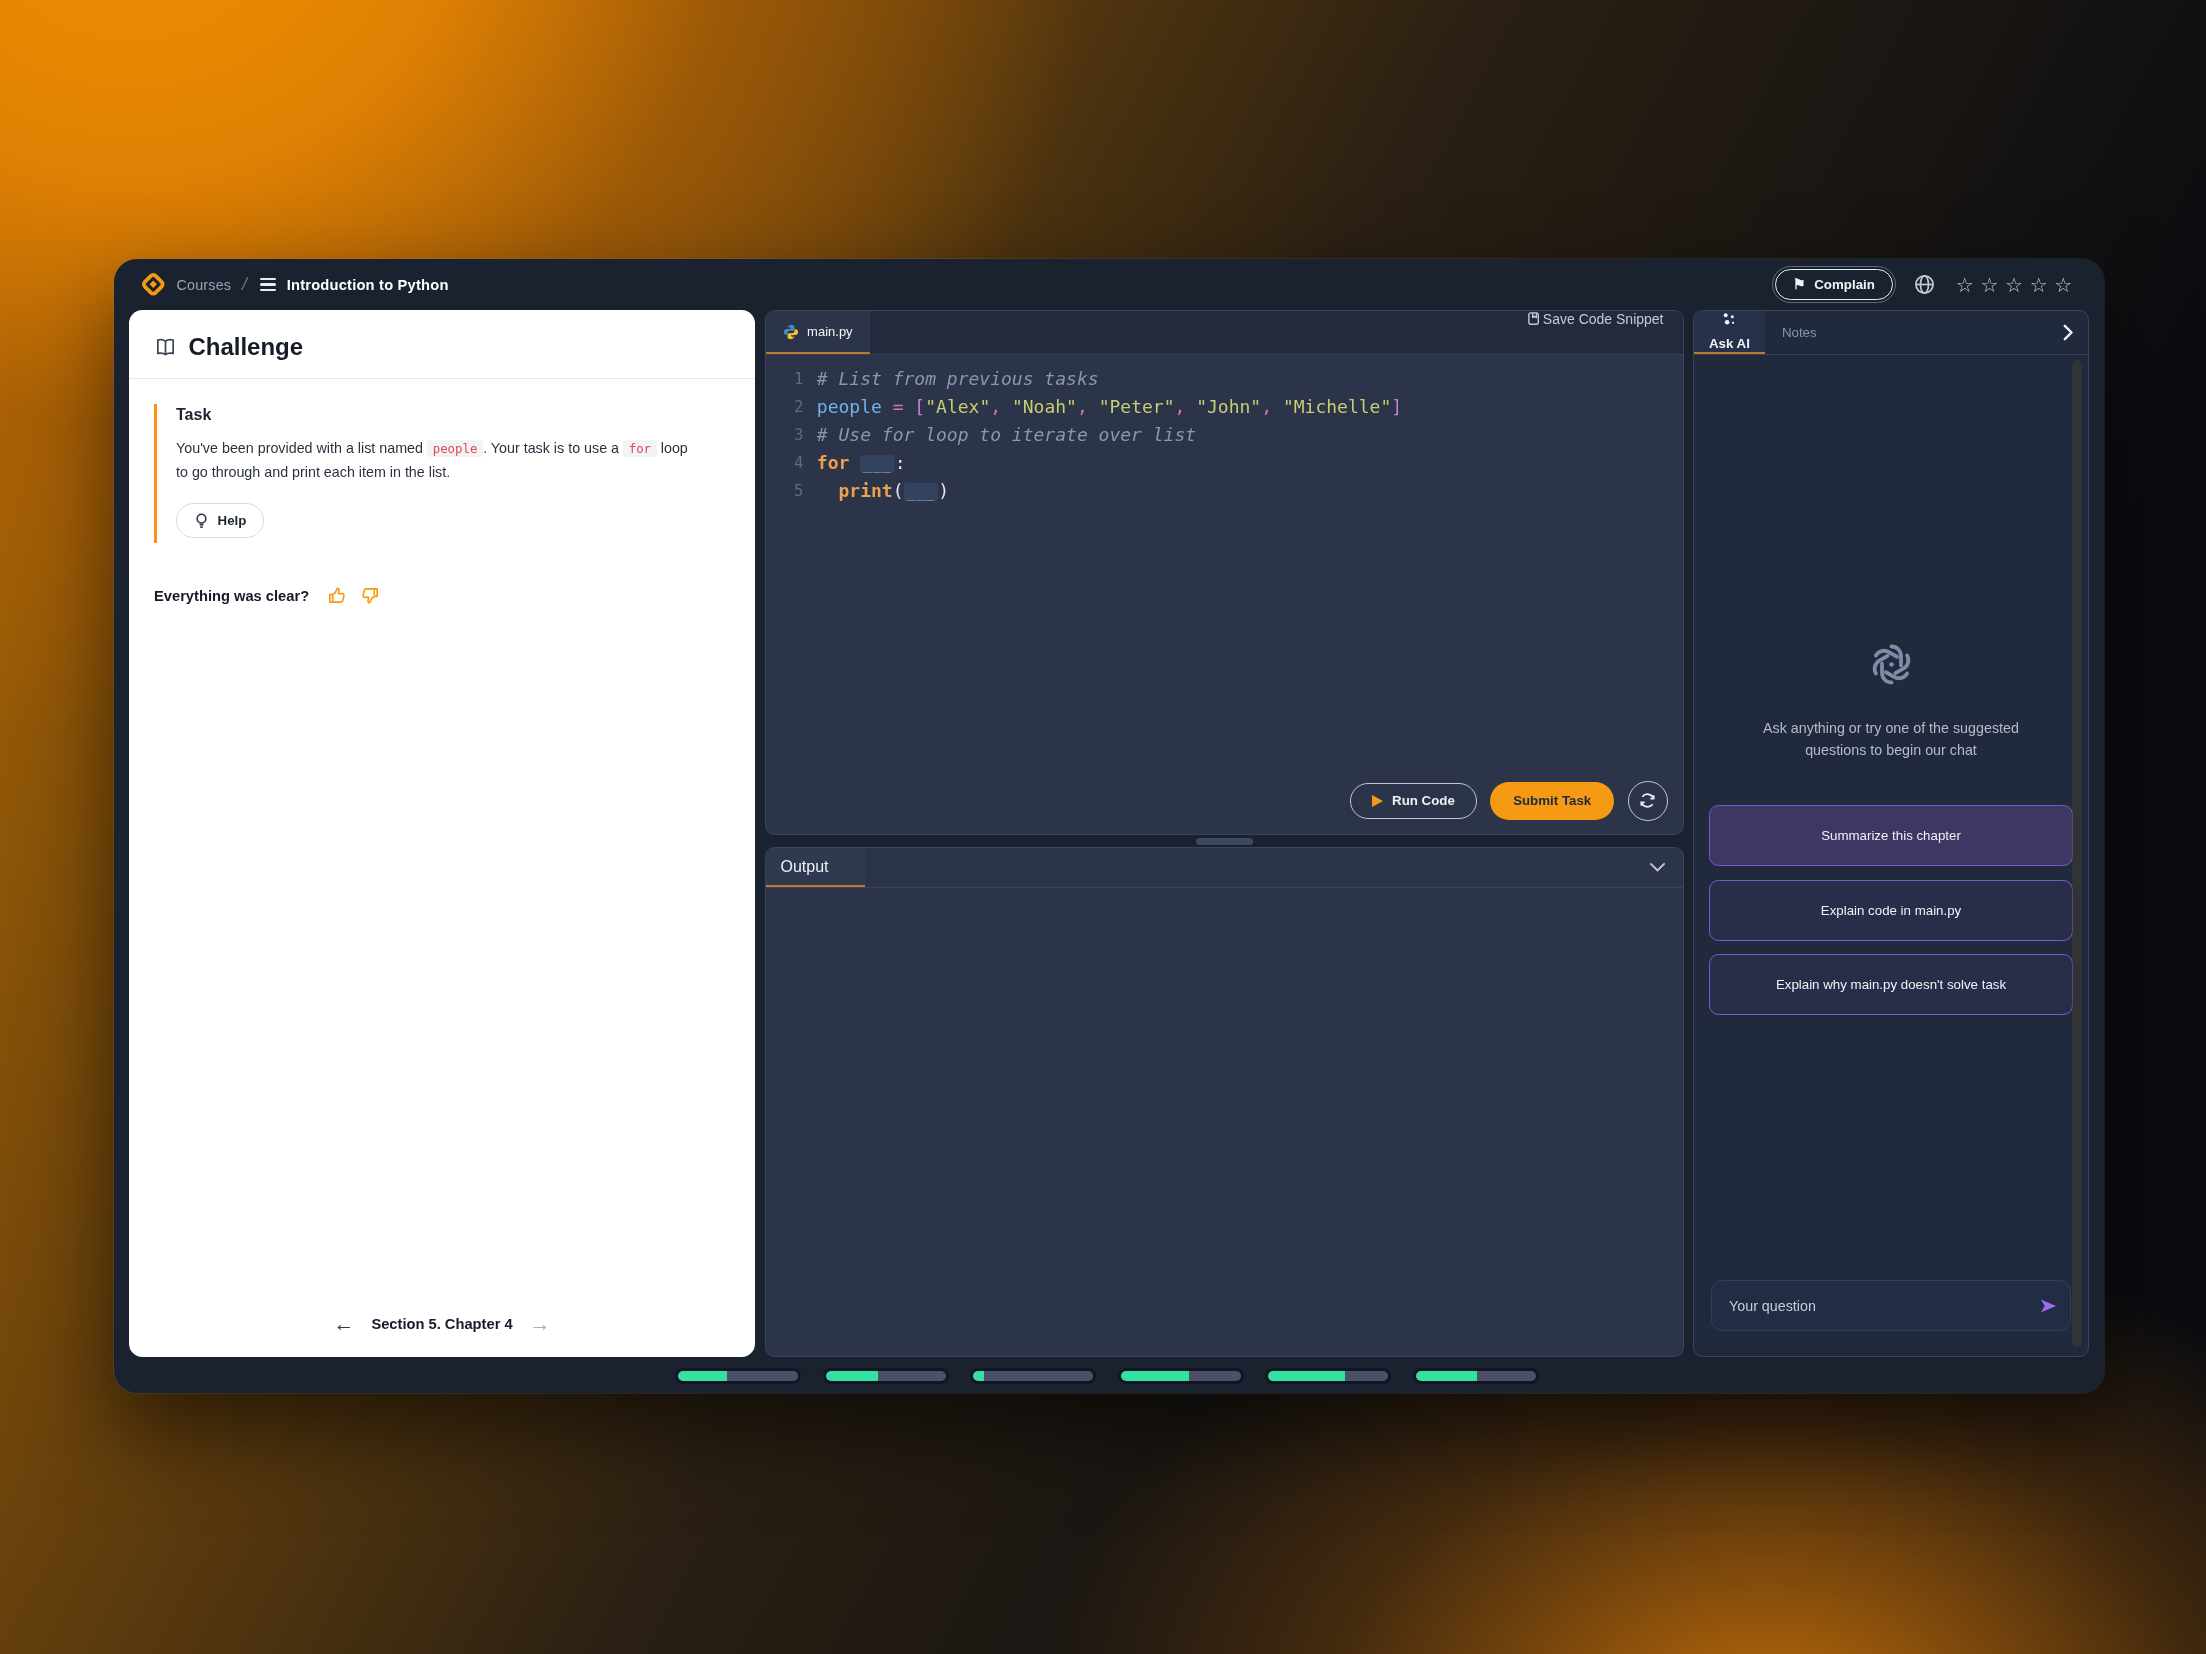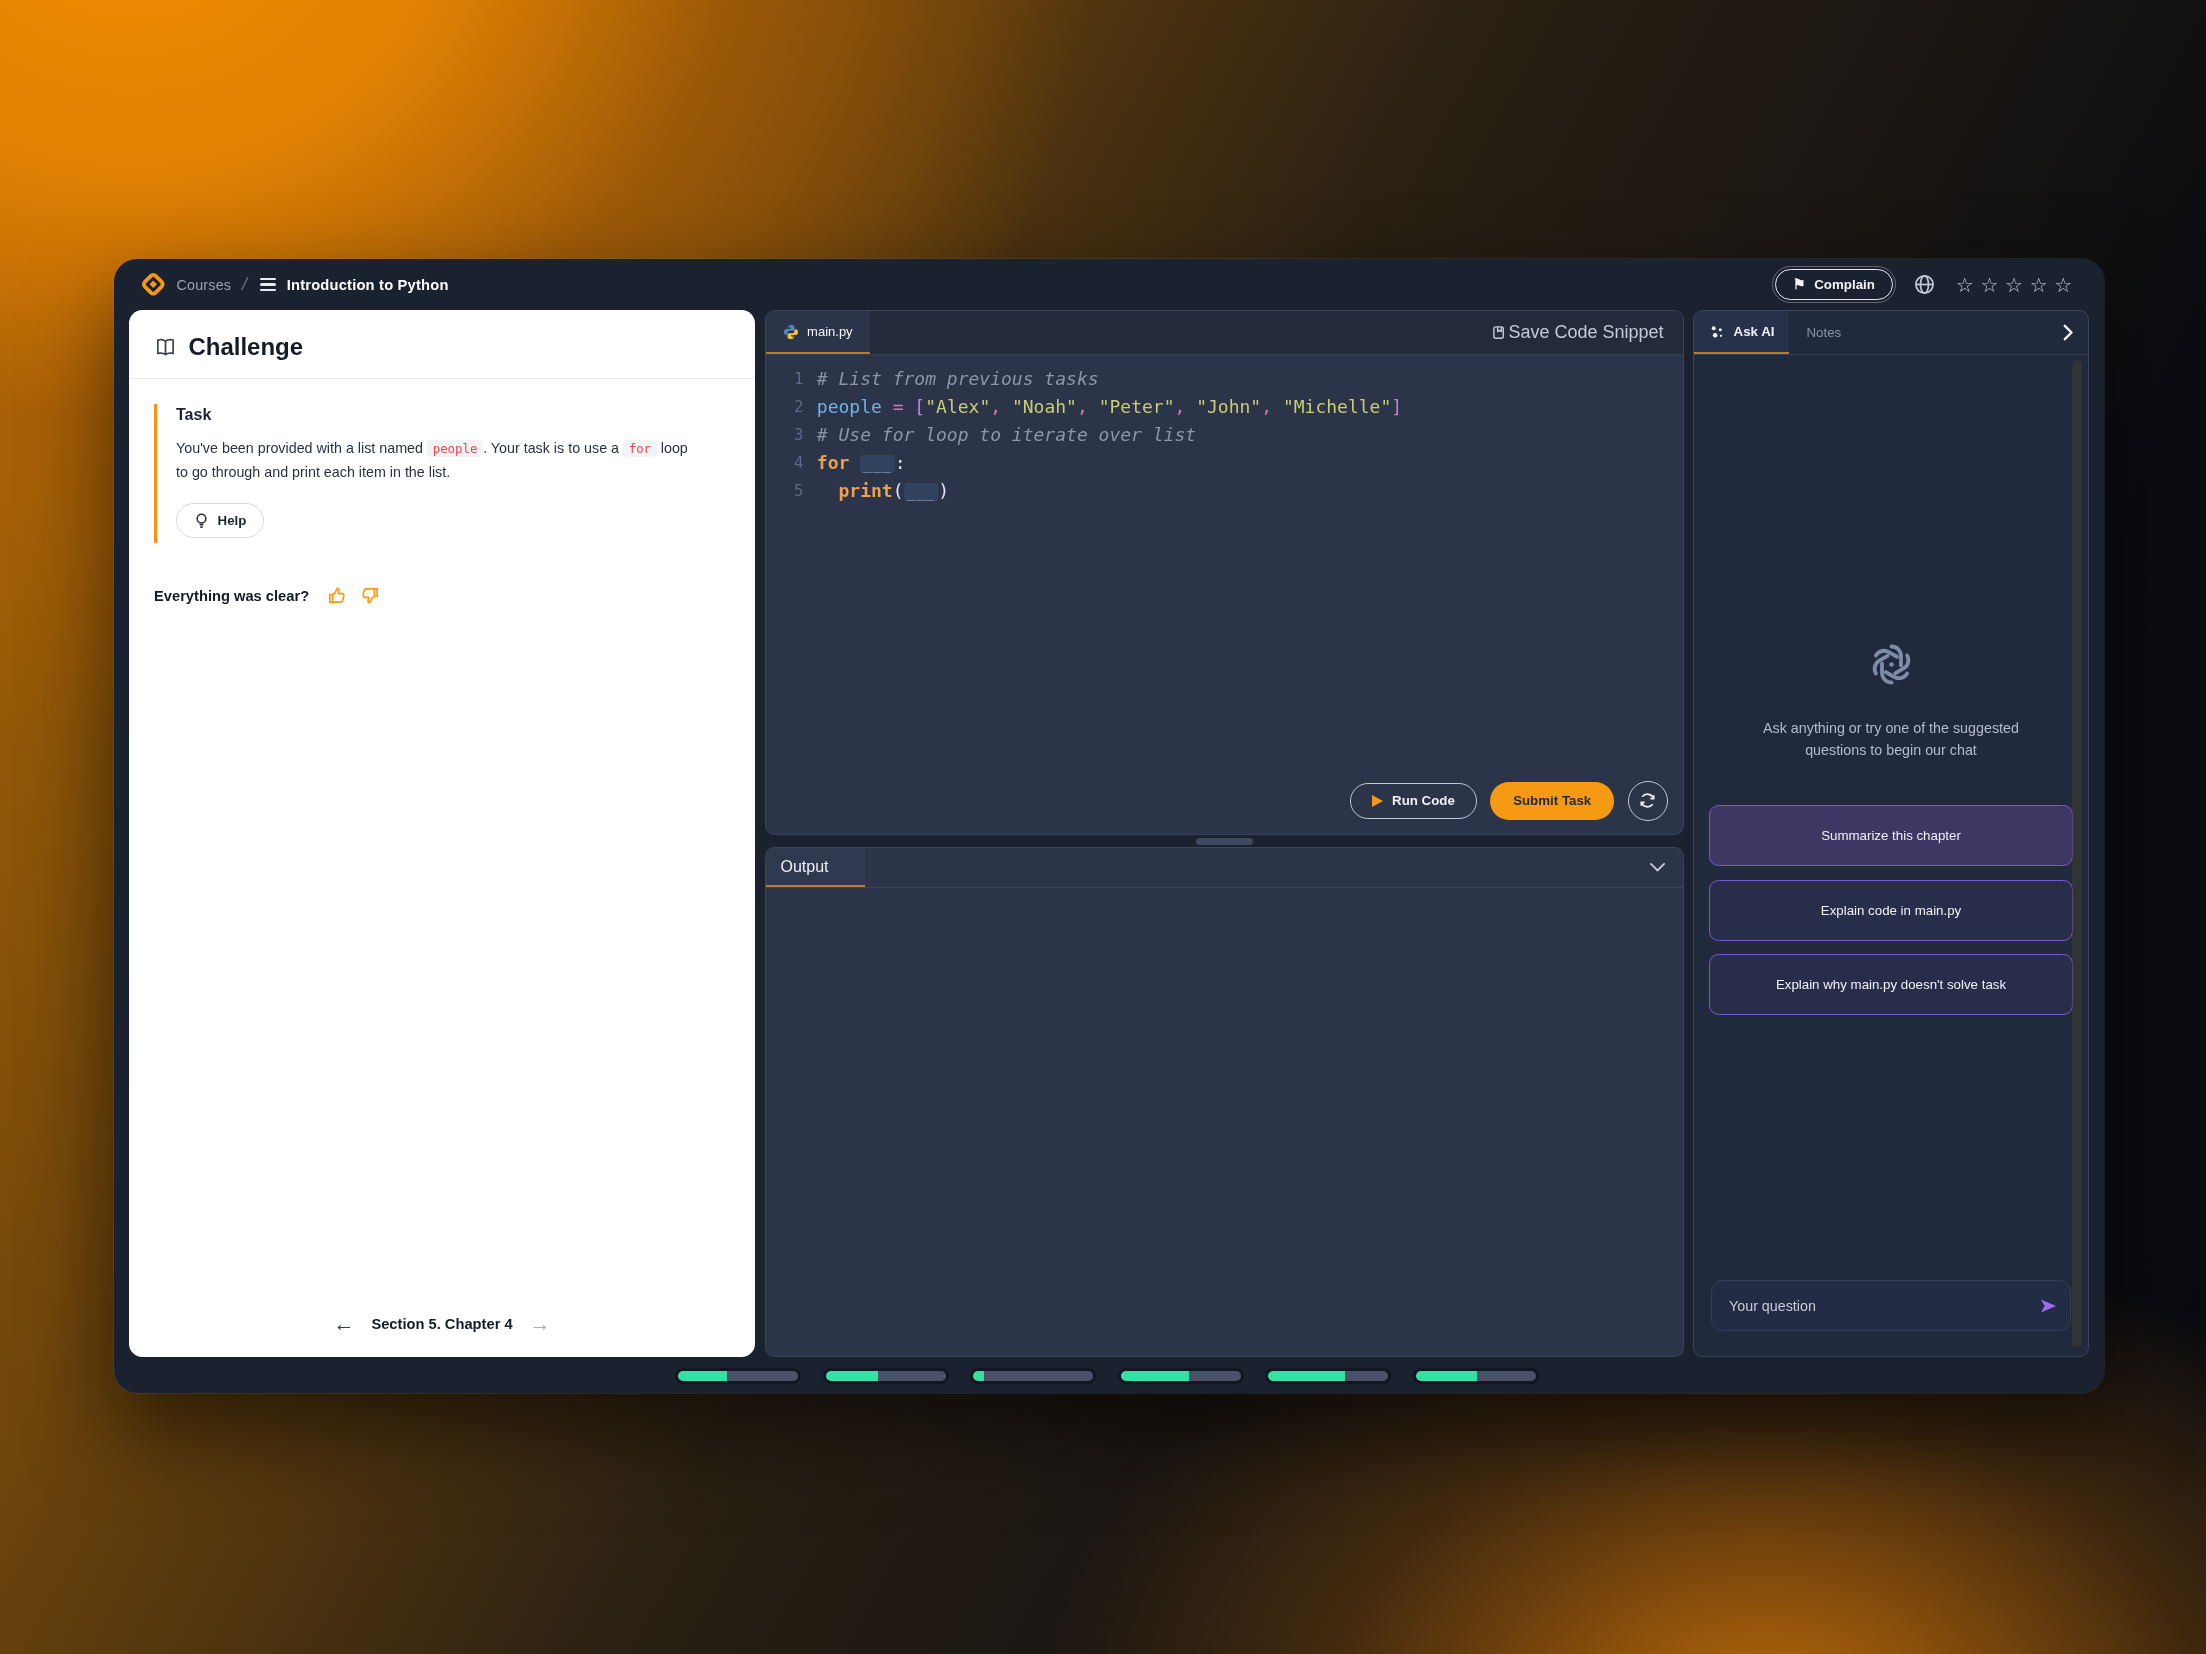--- a/index.html
+++ b/index.html
@@ -51,21 +51,21 @@
   .lc-footer { margin-top:auto; display:flex; align-items:center; justify-content:center; gap:17px; padding:17px 0 23px 0; }
   .lc-footer .nav-label { font-size:14.7px; font-weight:700; color:#151c28; }
   .arrow-prev { color:#333d4e; font-size:21px; cursor:pointer; line-height:1; }
   .arrow-next { color:#a7aebb; font-size:21px; cursor:pointer; line-height:1; }
   
   .center-col { flex:1; display:flex; flex-direction:column; }
   .panel { background:#2b3448; border:1px solid #3a445c; border-radius:9.5px; }
   .editor-panel { height:525px; display:flex; flex-direction:column; position:relative; overflow:hidden; }
   .tabbar { height:44px; background:#222a3c; display:flex; align-items:stretch; border-bottom:1px solid #343e54; }
   .tab-active { display:flex; align-items:center; gap:8.6px; padding:0 17px; background:#2b3448; border-bottom:2.9px solid #bf7a28; color:#f0f3f8; font-size:13px; }
-  .save-snippet { margin-left:auto; display:flex; align-items:center; gap:0; padding:0 19px; color:#c4cad7; font-size:18px; cursor:pointer; }
+  .save-snippet { margin-left:auto; display:flex; align-items:flex-start; gap:0; padding:0 19px; color:#c4cad7; font-size:14px; cursor:pointer; }
   .code-area { flex:1; padding-top:9.5px; font-family:"DejaVu Sans Mono", monospace; font-size:18px; }
   .code-line { display:flex; height:28px; align-items:center; }
   .gutter { width:38px; text-align:right; color:#5c6a8a; font-size:15.7px; flex:0 0 auto; }
   .code-txt { white-space:pre; margin-left:13.3px; }
   .code-txt span { white-space:pre; }
   .tk-com { color:#8d96aa; font-style:italic; }
   .tk-blue { color:#6fb3e8; }
   .tk-pink { color:#d873b8; }
   .tk-purp { color:#c77fd9; }
   .tk-str { color:#c9cd74; }
@@ -79,21 +79,21 @@
   .reset-btn { width:40px; height:40px; border-radius:50%; border:1.9px solid #c2c9d4; background:transparent; display:flex; align-items:center; justify-content:center; cursor:pointer; }
   .drag-gap { height:12.4px; display:flex; align-items:center; justify-content:center; }
   .drag-handle { width:57px; height:6.7px; border-radius:3.8px; background:#3e485f; cursor:row-resize; }
   .output-panel { flex:1; display:flex; flex-direction:column; overflow:hidden; }
   .output-head { height:40px; display:flex; align-items:stretch; border-bottom:1px solid #3a445c; }
   .output-tab { display:flex; align-items:center; padding:0 36px 0 15px; color:#eef1f6; font-size:16px; background:#2f3950; border-bottom:2.9px solid #bf7a28; }
   .output-chevron { margin-left:auto; display:flex; align-items:center; padding:0 17px; cursor:pointer; }
   
   .right-panel { width:396px; background:#212a3c; display:flex; flex-direction:column; position:relative; overflow:hidden; }
   .rp-tabbar { height:44px; display:flex; align-items:stretch; border-bottom:1px solid #343e54; flex:0 0 auto; }
-  .rp-tab-active { display:flex; align-items:center; gap:8.6px; padding:0 15px; color:#f0f3f8; font-size:13.3px; font-weight:600; border-bottom:2.9px solid #bf7a28; background:#27324a; }
+  .rp-tab-active { display:flex; align-items:center; gap:8.6px; padding:0 15px; color:#f0f3f8; font-size:13.3px; font-weight:600; border-bottom:2.9px solid #bf7a28; background:#27324a;flex-direction:column; }
   .rp-tab { display:flex; align-items:center; padding:0 17px; color:#8b94a8; font-size:13.3px; cursor:pointer; }
   .rp-expand { margin-left:auto; display:flex; align-items:center; padding:0 15px; cursor:pointer; }
   .rp-scrollbar { position:absolute; right:5.7px; top:49px; bottom:9.5px; width:10.5px; border-radius:5.7px; background:rgba(62,60,48,0.55); }
   .ai-empty { margin-top:282px; display:flex; flex-direction:column; align-items:center; gap:25px; }
   .ai-empty-text { text-align:center; color:#b4bccc; font-size:14.3px; line-height:1.55; }
   .suggestions { margin:44px 15px 0 15px; display:flex; flex-direction:column; gap:13.3px; }
   .suggestion { height:61px; display:flex; align-items:center; justify-content:center; border:1.4px solid #7b57d4; border-radius:9.5px; background:#282d49; color:#f0f2f8; font-size:13.3px; cursor:pointer; }
   .suggestion.hl { background:#3c3763; }
   .question-wrap { margin:auto 17px 25px 17px; position:relative; }
   .question-input { width:100%; height:51px; background:#222c44; border:1px solid #33405c; border-radius:11.4px; padding:0 49px 0 17px; color:#e7ebf3; font-size:14.3px; outline:none; }

